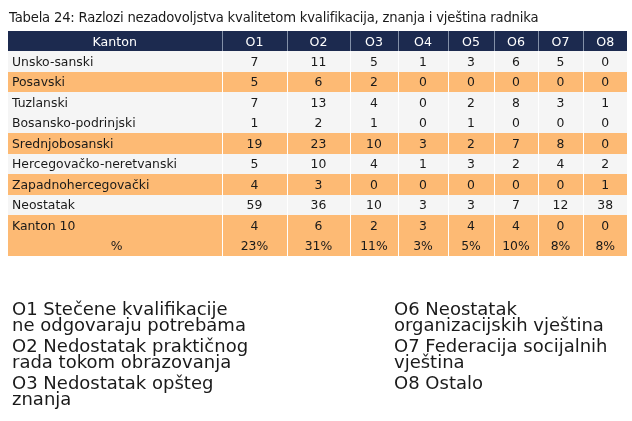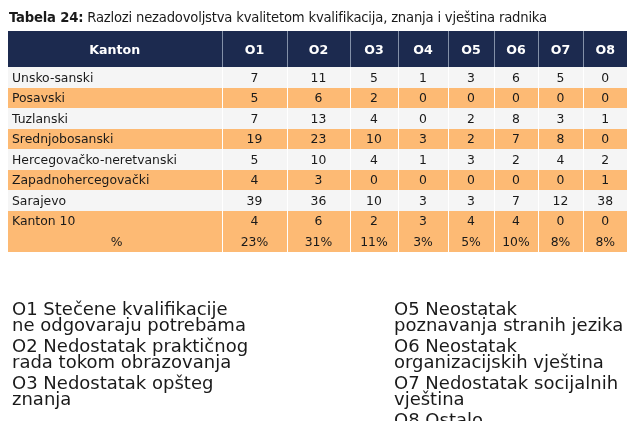--- a/index.html
+++ b/index.html
@@ -1,21 +1,21 @@
 <!DOCTYPE html>
 <html><head>
 <meta charset="utf-8">
 <style>
   html, body { margin:0; padding:0; }
   body { width:632px; height:421px; background:#ffffff; position:relative; overflow:hidden;
          font-family:"DejaVu Sans", "Liberation Sans", sans-serif; color:#1a1a1a; }
   .title { position:absolute; left:9px; top:10px; font-size:13.2px; letter-spacing:-0.2px; white-space:nowrap; }
-  .title b { font-weight:bold; }
+  .title b { font-weight:normal; }
   table { position:absolute; left:8px; top:31px; border-collapse:collapse; table-layout:fixed; width:619px; }
-  th { background:#1c2a4f; color:#ffffff; font-weight:bold; font-size:12.6px; height:20px; padding:8px;
+  th { background:#1c2a4f; color:#ffffff; font-weight:normal; font-size:12.6px; height:20px; padding:0;
        border-left:1px solid #8390a8; text-align:center; }
   th:first-child { border-left:none; }
   td { font-size:12.4px; height:20.5px; padding:0; text-align:center; border-left:1px solid #ffffff; }
   td:first-child { text-align:left; padding-left:4px; border-left:none; }
   tr.odd td { background:#f5f5f5;margin-top:8px; }
   tr.even td { background:#fdba74; }
   tr.pct td:first-child { text-align:center; }
   .legend { position:absolute; top:301px; font-size:18px; line-height:16.3px; }
   .legend .item { margin-bottom:4.5px; }
   .legend.left { left:12px; width:240px; }
@@ -80,20 +80,31 @@
         <td>Tuzlanski</td>
         <td>7</td>
         <td>13</td>
         <td>4</td>
         <td>0</td>
         <td>2</td>
         <td>8</td>
         <td>3</td>
         <td>1</td>
       </tr>
+      <tr class="odd">
+        <td>Bosansko-podrinjski</td>
+        <td>1</td>
+        <td>2</td>
+        <td>1</td>
+        <td>0</td>
+        <td>1</td>
+        <td>0</td>
+        <td>0</td>
+        <td>0</td>
+      </tr>
       <tr class="even">
         <td>Srednjobosanski</td>
         <td>19</td>
         <td>23</td>
         <td>10</td>
         <td>3</td>
         <td>2</td>
         <td>7</td>
         <td>8</td>
         <td>0</td>
@@ -114,22 +125,22 @@
         <td>4</td>
         <td>3</td>
         <td>0</td>
         <td>0</td>
         <td>0</td>
         <td>0</td>
         <td>0</td>
         <td>1</td>
       </tr>
       <tr class="odd">
-        <td>Sarajevo</td>
-        <td>39</td>
+        <td>Neostatak</td>
+        <td>59</td>
         <td>36</td>
         <td>10</td>
         <td>3</td>
         <td>3</td>
         <td>7</td>
         <td>12</td>
         <td>38</td>
       </tr>
       <tr class="even">
         <td>Kanton 10</td>
@@ -155,17 +166,16 @@
       </tr>
     </tbody>
 </table>
 
 <div class="legend left" id="legend-left">
     <div class="item">O1  Stečene kvalifikacije ne odgovaraju potrebama</div>
     <div class="item">O2  Nedostatak praktičnog  rada tokom obrazovanja</div>
     <div class="item">O3  Nedostatak opšteg znanja</div>
   </div>
 <div class="legend right" id="legend-right">
-    <div class="item">O5  Neostatak poznavanja stranih jezika</div>
     <div class="item">O6  Neostatak organizacijskih vještina</div>
-    <div class="item">O7  Nedostatak  socijalnih vještina</div>
+    <div class="item">O7  Federacija  socijalnih vještina</div>
     <div class="item">O8  Ostalo</div>
   </div>
 
 </body></html>

